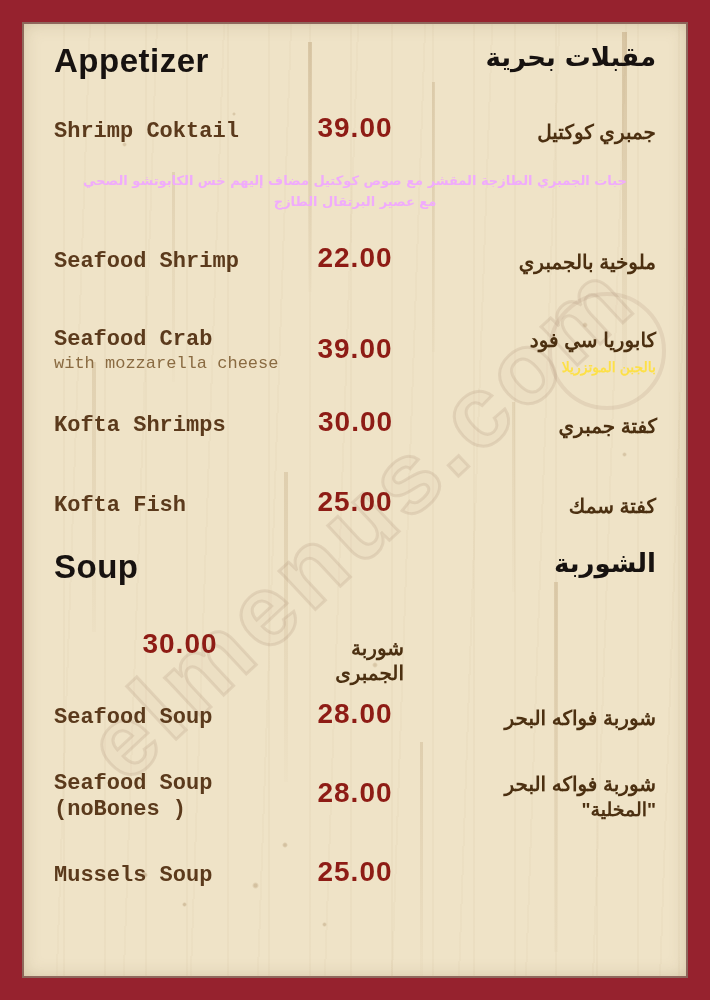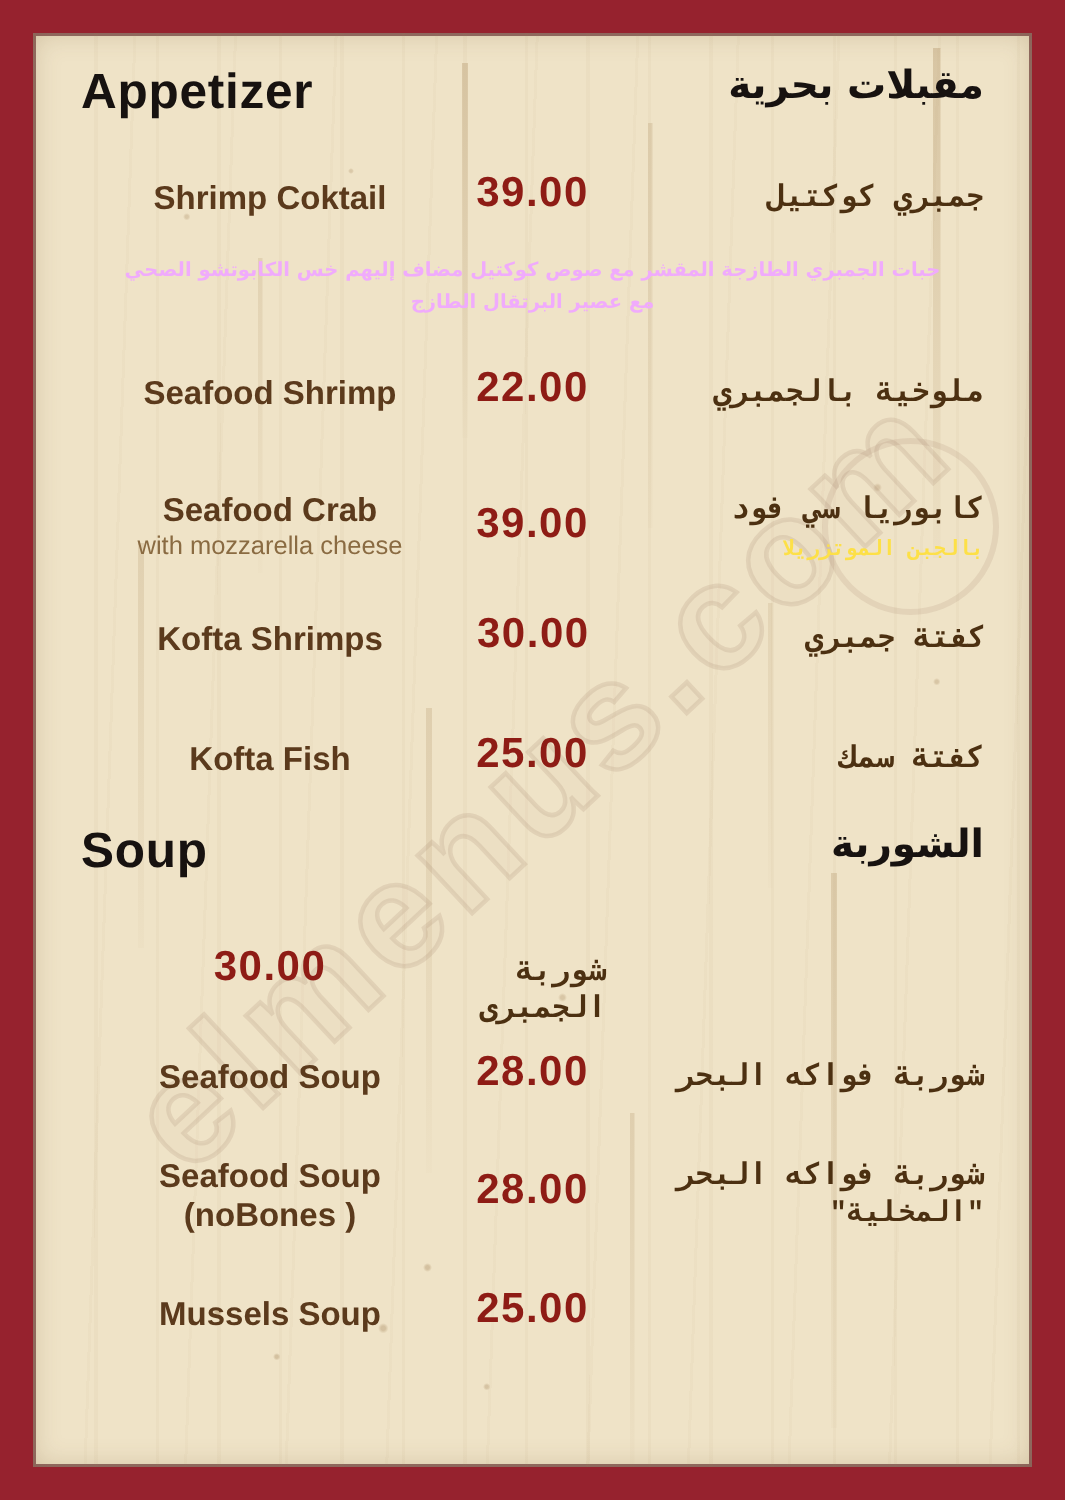--- a/index.html
+++ b/index.html
@@ -57,23 +57,23 @@
     pointer-events:none;
   }
   
   .content{position:absolute; inset:0;}
   .sec-header{position:absolute; left:54px; width:602px; display:flex; justify-content:space-between; align-items:flex-start;gap:32px;}
   .sec-title-en{font-size:33px; font-weight:800; color:#171210; letter-spacing:.5px;}
   .sec-title-ar{font-family:"DejaVu Sans", sans-serif; direction:rtl; font-size:26px; font-weight:700; color:#171210;}
   .sec1{top:42px;} .sec2{top:548px;}
 
   .row{position:absolute; left:54px; width:602px; display:grid; grid-template-columns:252px 1fr 252px; align-items:start;}
-  .col-en{text-align:center;}
+  .col-en{text-align:left;font-family:Liberation Mono, monospace;}
   .col-price{text-align:center;}
-  .col-ar{text-align:right; direction:rtl; font-family:Liberation Mono, monospace;}
+  .col-ar{text-align:right; direction:rtl; font-family:Liberation Sans, sans-serif;}
   .item-name{font-size:22px; font-weight:700; color:#5b3a1c; padding-top:7px; line-height:26px;}
   .item-sub-en{font-size:17px; font-weight:400; color:#8a6b42; line-height:22px;}
   .price{font-size:28px; font-weight:700; color:#8e1c15; letter-spacing:1px;}
   .item-ar{font-size:20px; font-weight:700; color:#4c3011; padding-top:8px; line-height:25px;}
   .item-sub-ar{font-size:14px; font-weight:700; color:#fde047; line-height:20px; padding-top:4px;}
   .pad-price{padding-top:13px;}
   .row1{top:112px;} .row2{top:242px;} .row3{top:320px;} .row4{top:406px;gap:12px;} .row5{top:486px;}
   .row6{top:628px;} .row7{top:698px;} .row8{top:764px;} .row9{top:856px;}
 
   .desc{

